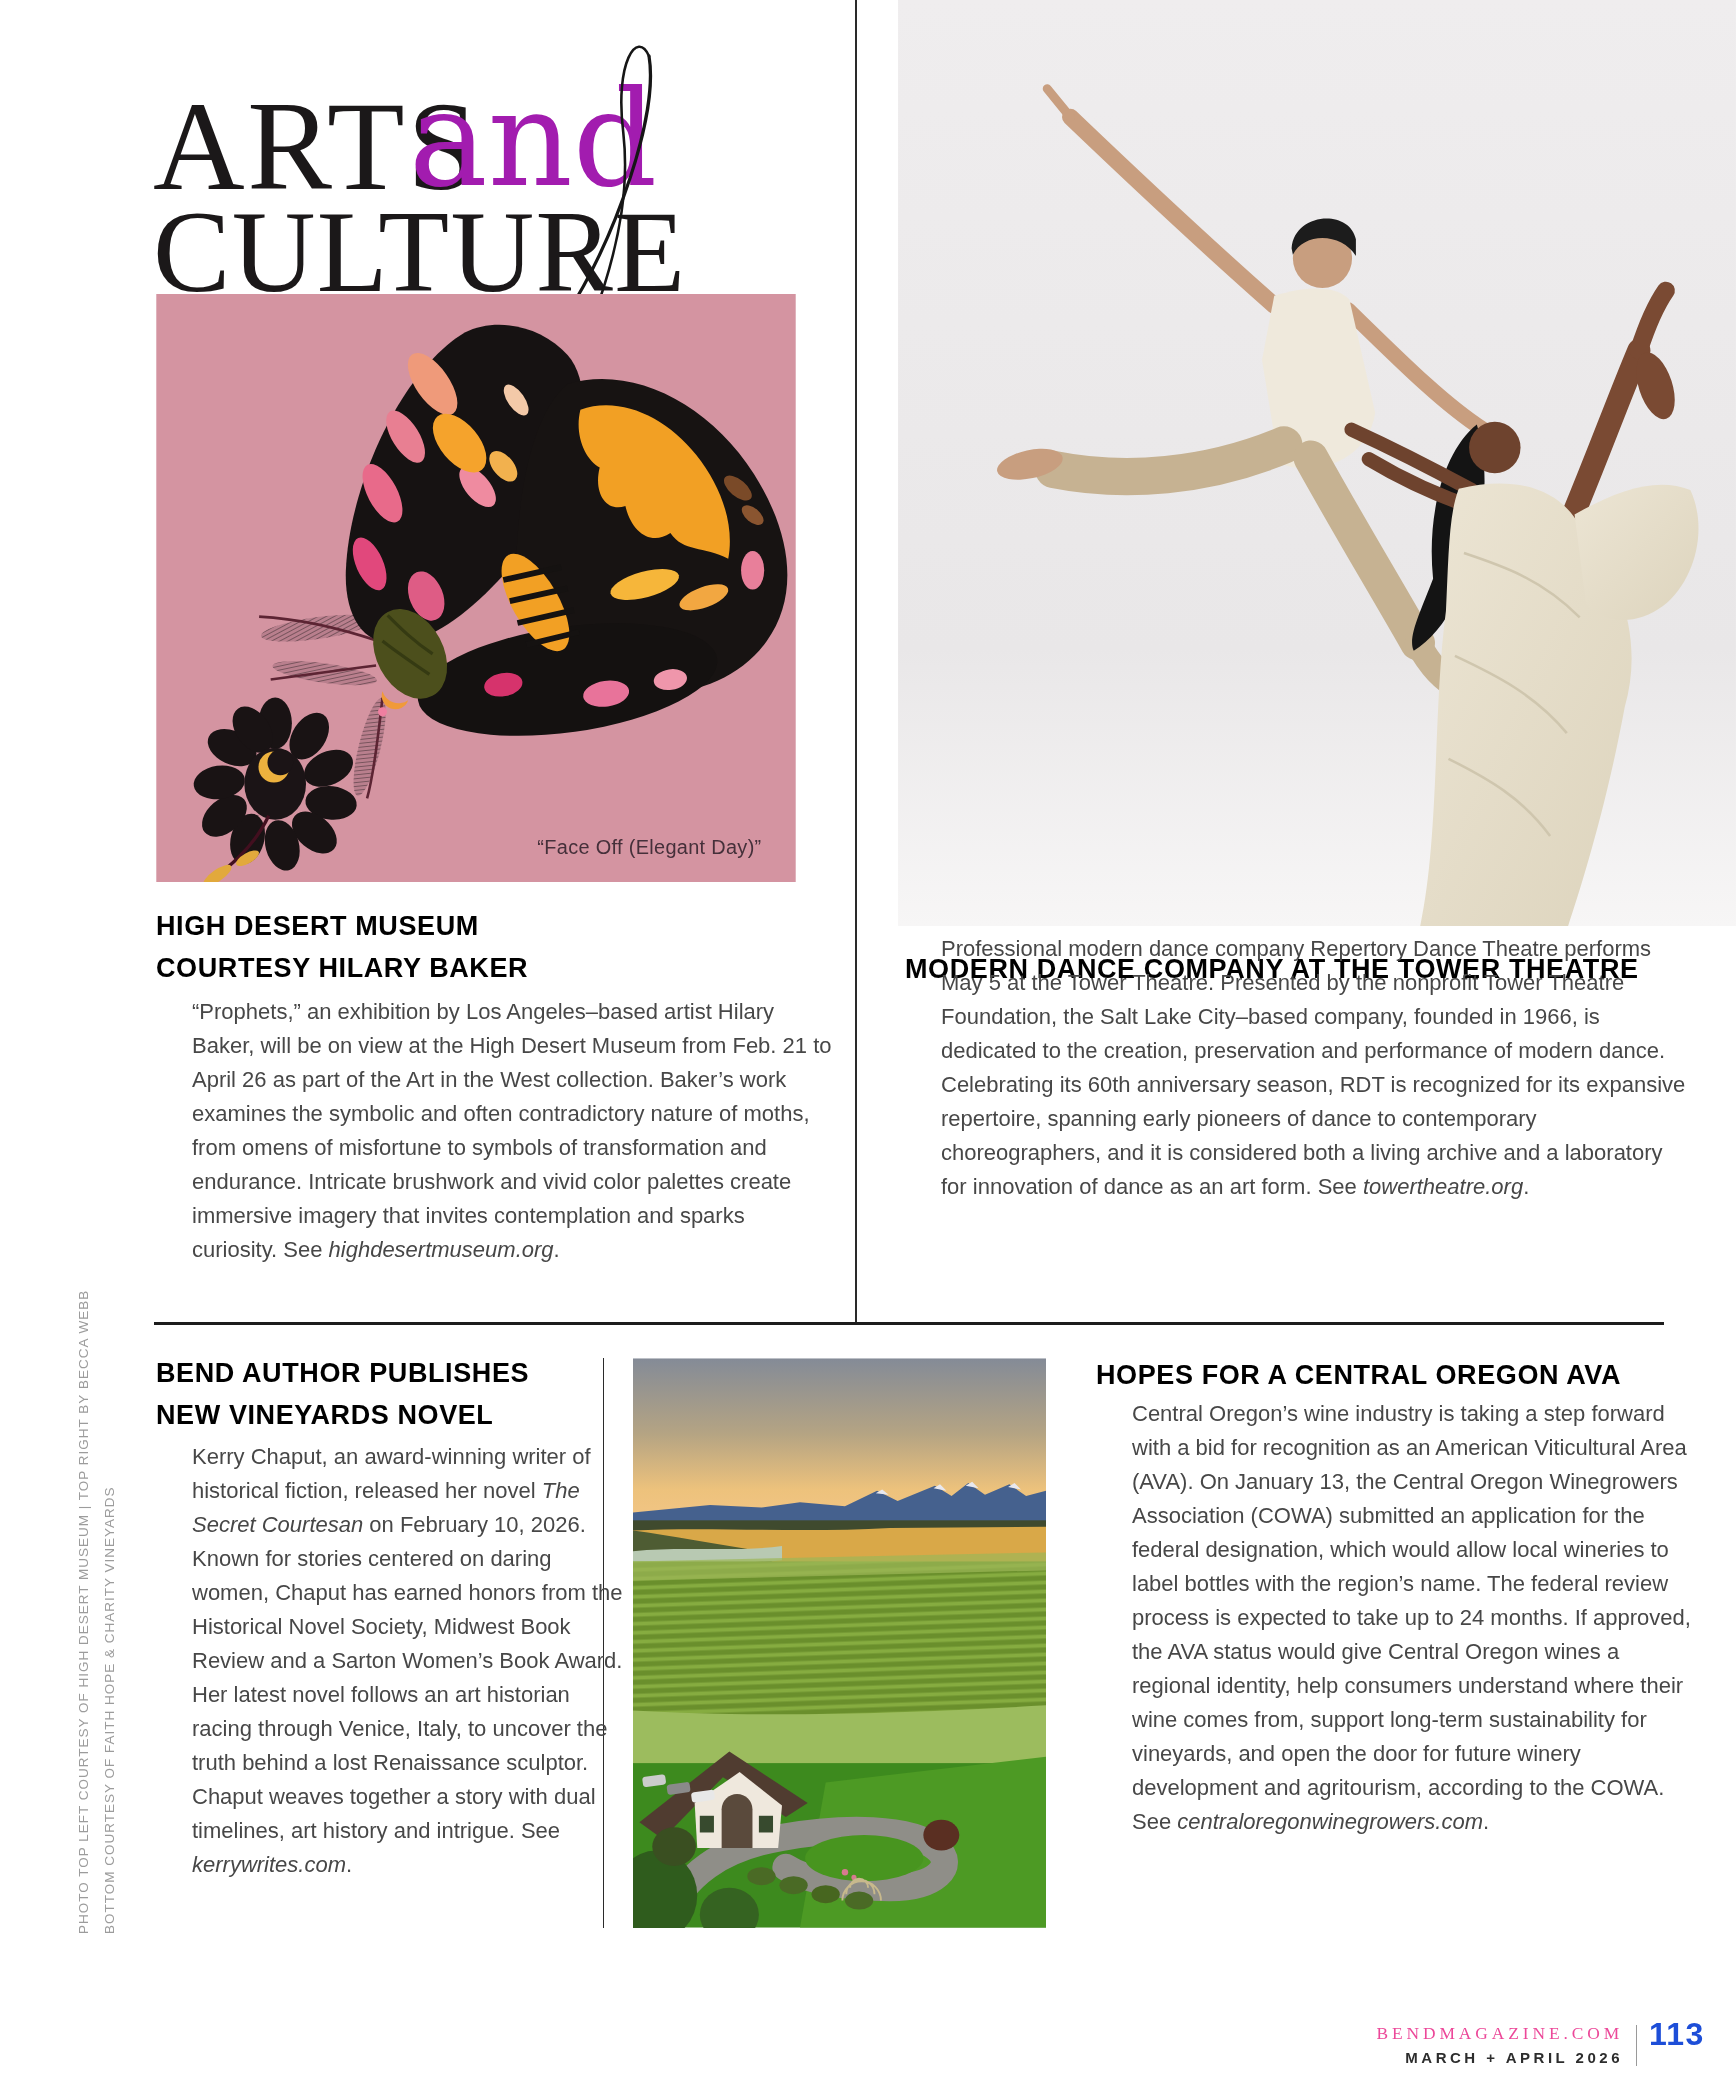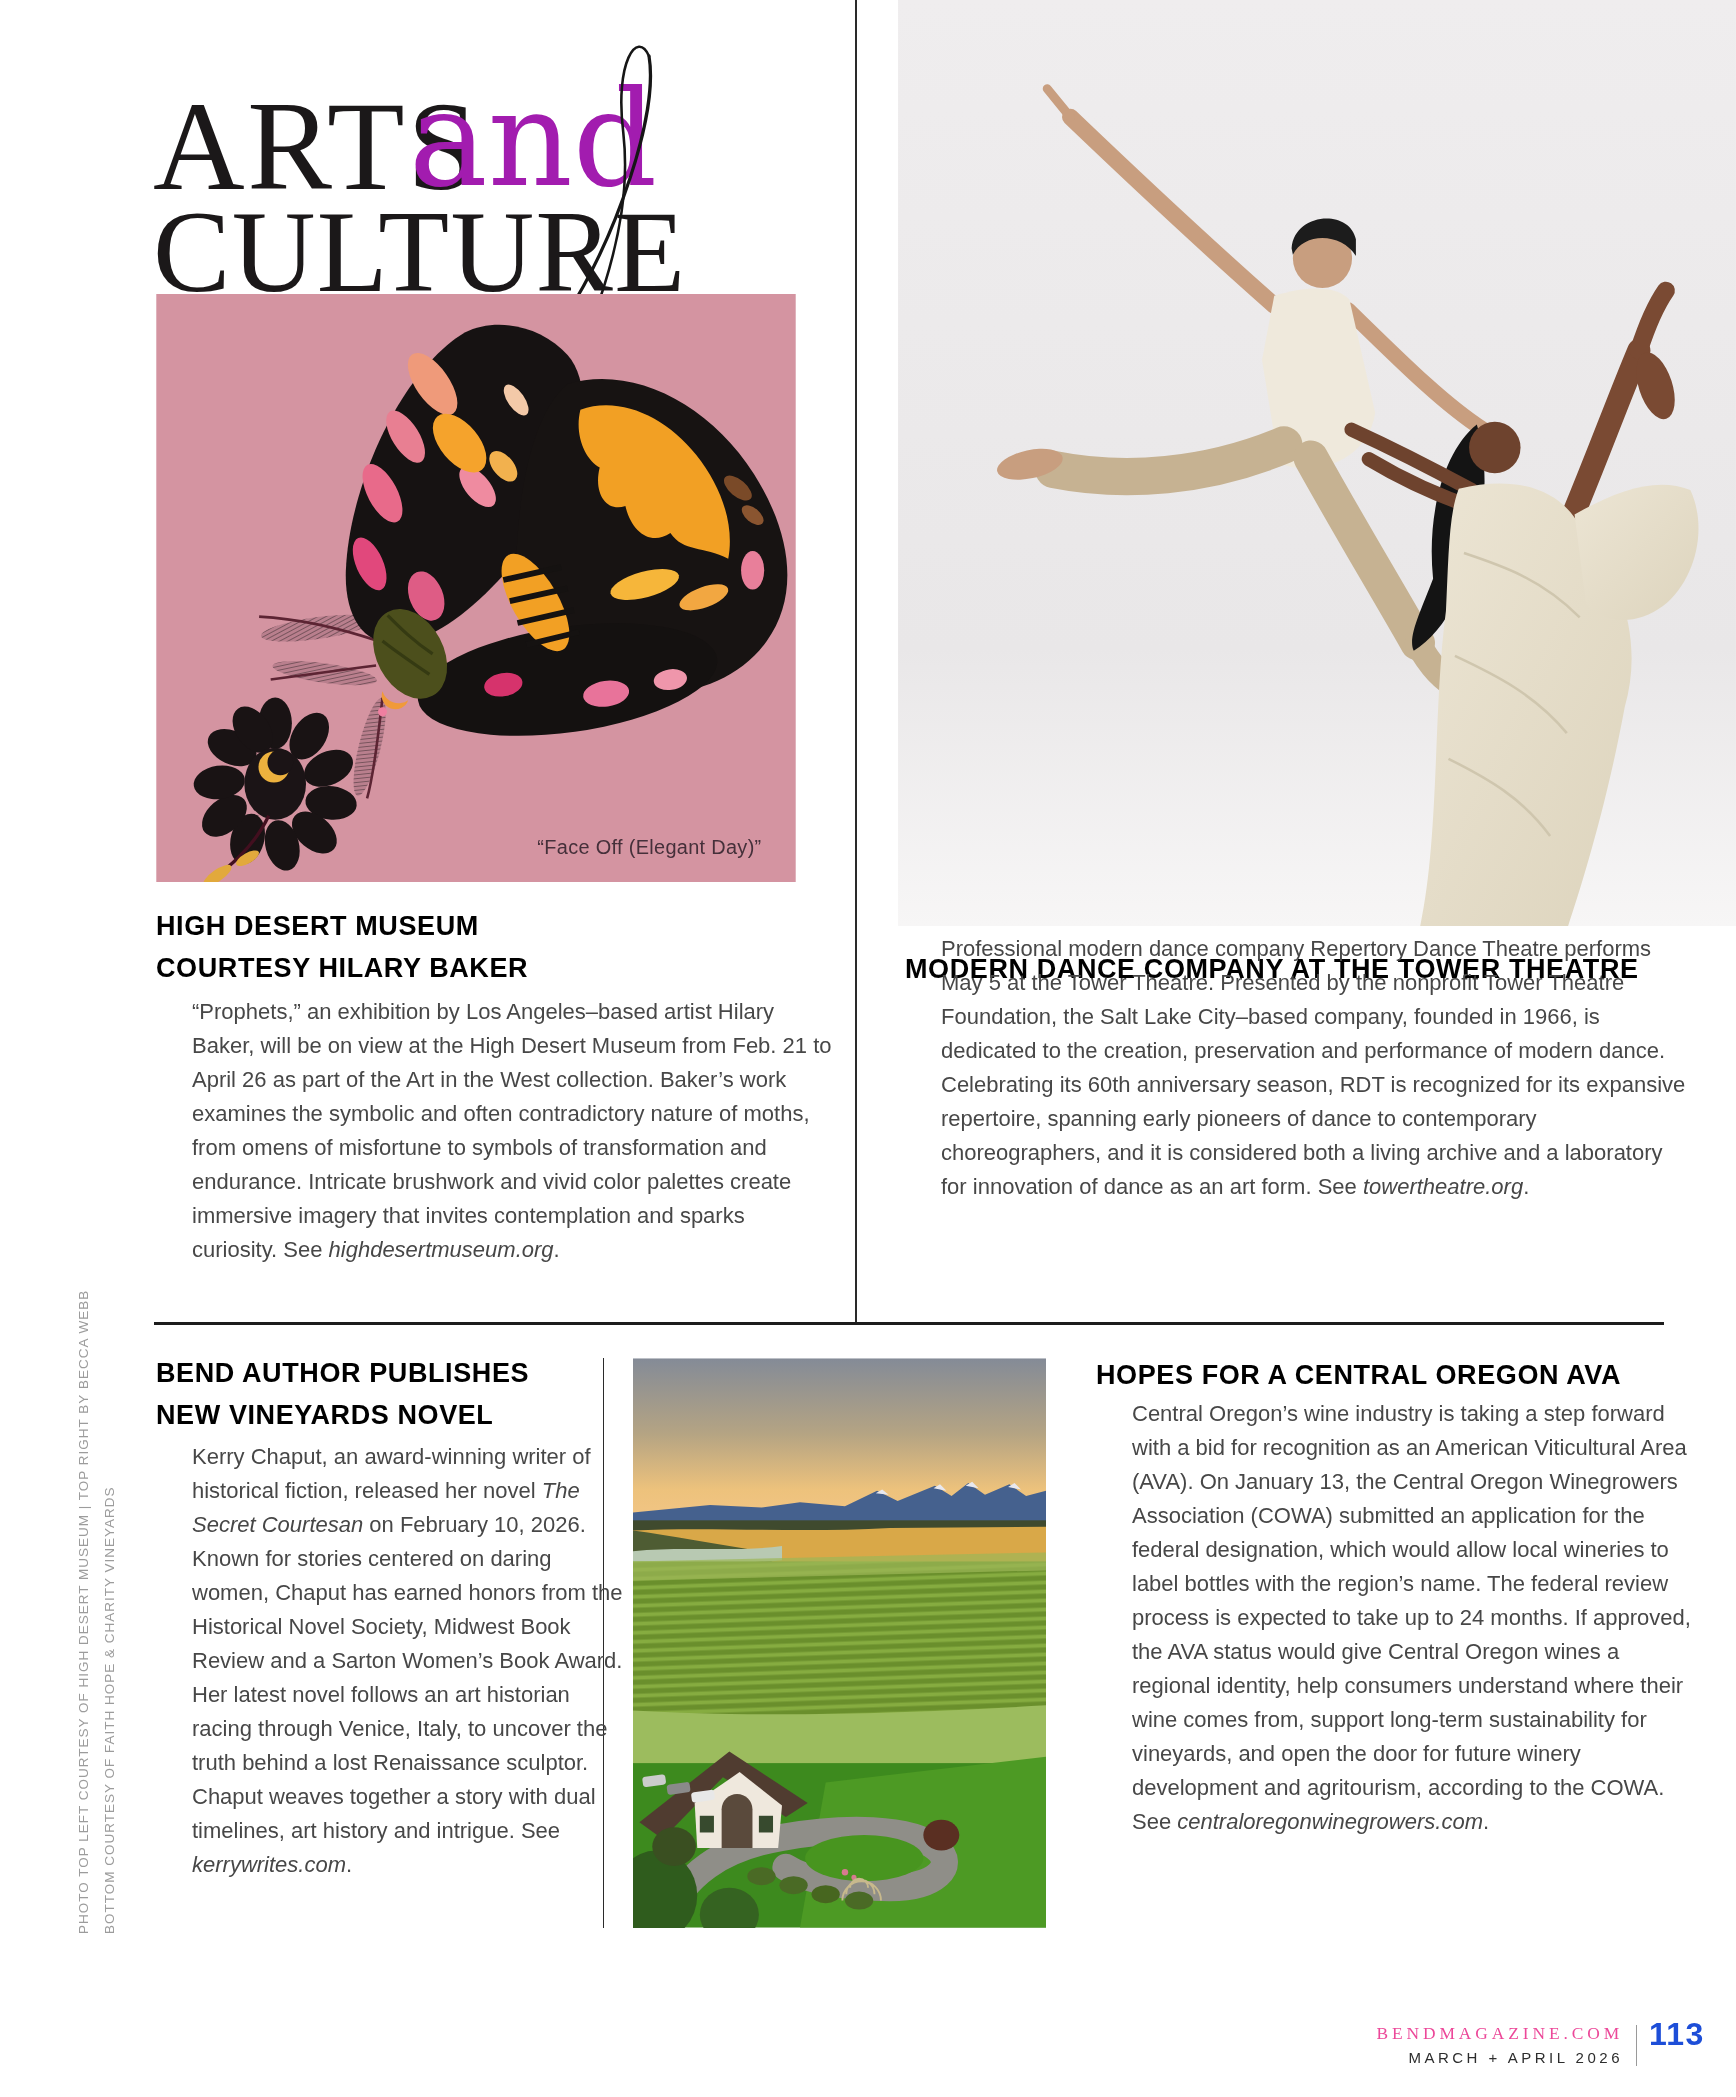--- a/index.html
+++ b/index.html
@@ -25,21 +25,21 @@
   .rule-v-vineyard{position:absolute;left:603px;top:1358px;width:1.3px;height:570px;background:#2b2b2b;}
   
   .heading{position:absolute;font-weight:bold;font-size:27px;line-height:42px;letter-spacing:0.6px;color:#000000;}
   .body-text{position:absolute;font-size:22px;line-height:34px;color:#474747;margin-left:36px;}
   .body-text i{font-style:italic;}
   
   .img-abs{position:absolute;display:block;}
   
   .footer-left{position:absolute;left:1350px;top:2023px;width:273px;text-align:right;}
   .footer-site{font-family:"Liberation Serif",serif;font-size:17.4px;letter-spacing:3.9px;color:#ec4899;}
-  .footer-issue{font-size:15px;font-weight:normal;letter-spacing:3.5px;color:#2d2d2d;margin-top:5.1px;}
+  .footer-issue{font-size:15px;font-weight:bold;letter-spacing:3.5px;color:#2d2d2d;margin-top:5.1px;}
   .footer-bar{position:absolute;left:1636px;top:2025px;width:1.3px;height:41px;background:#9a9a9a;}
   .footer-num{position:absolute;left:1649px;top:2016px;font-size:32px;font-weight:bold;
       letter-spacing:1.3px;color:#1d4ed8;}
 </style>
 </head>
 <body>
 
 <div class="page">
 
   <div class="title-line1">ARTS</div>

